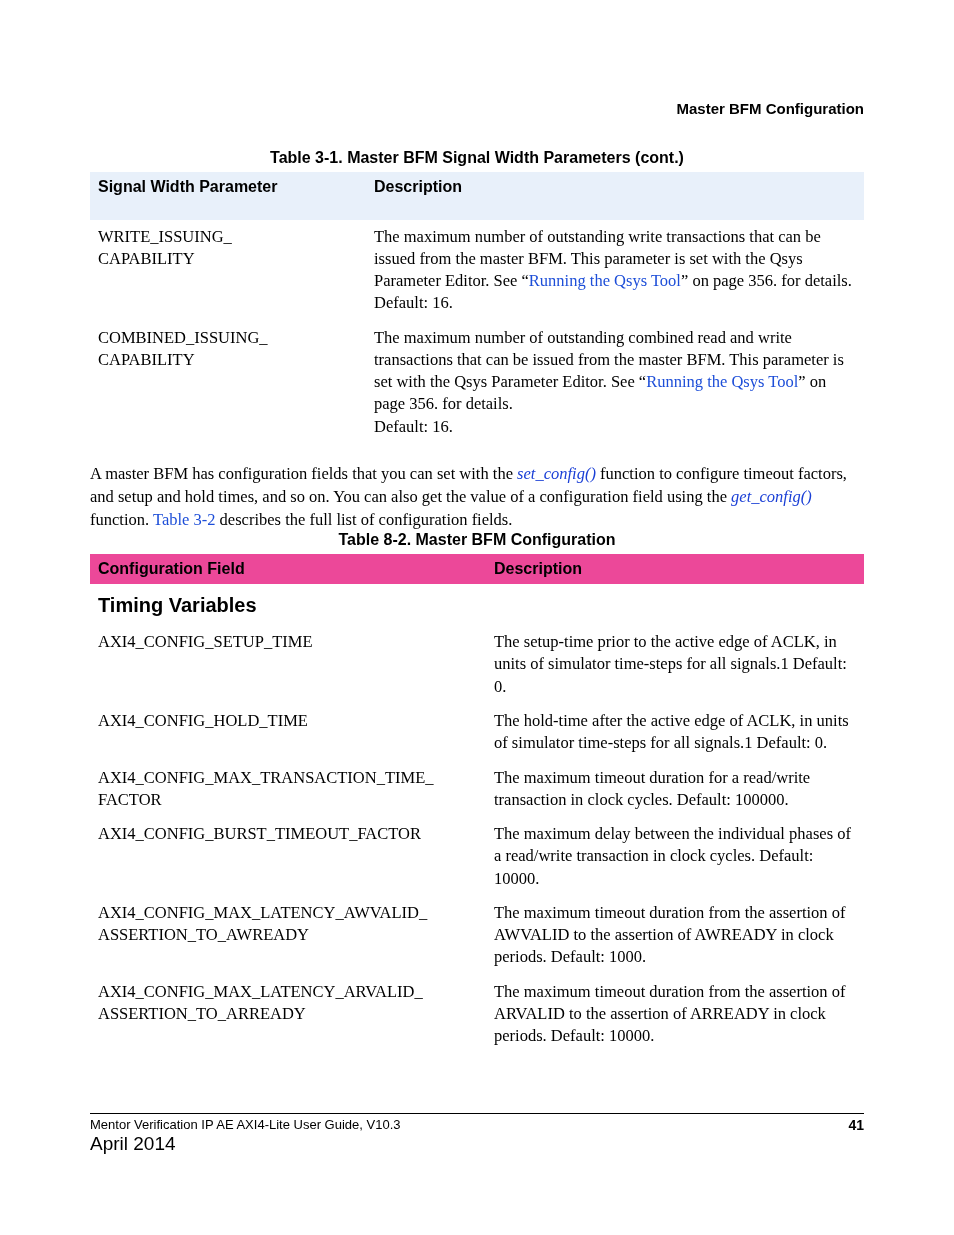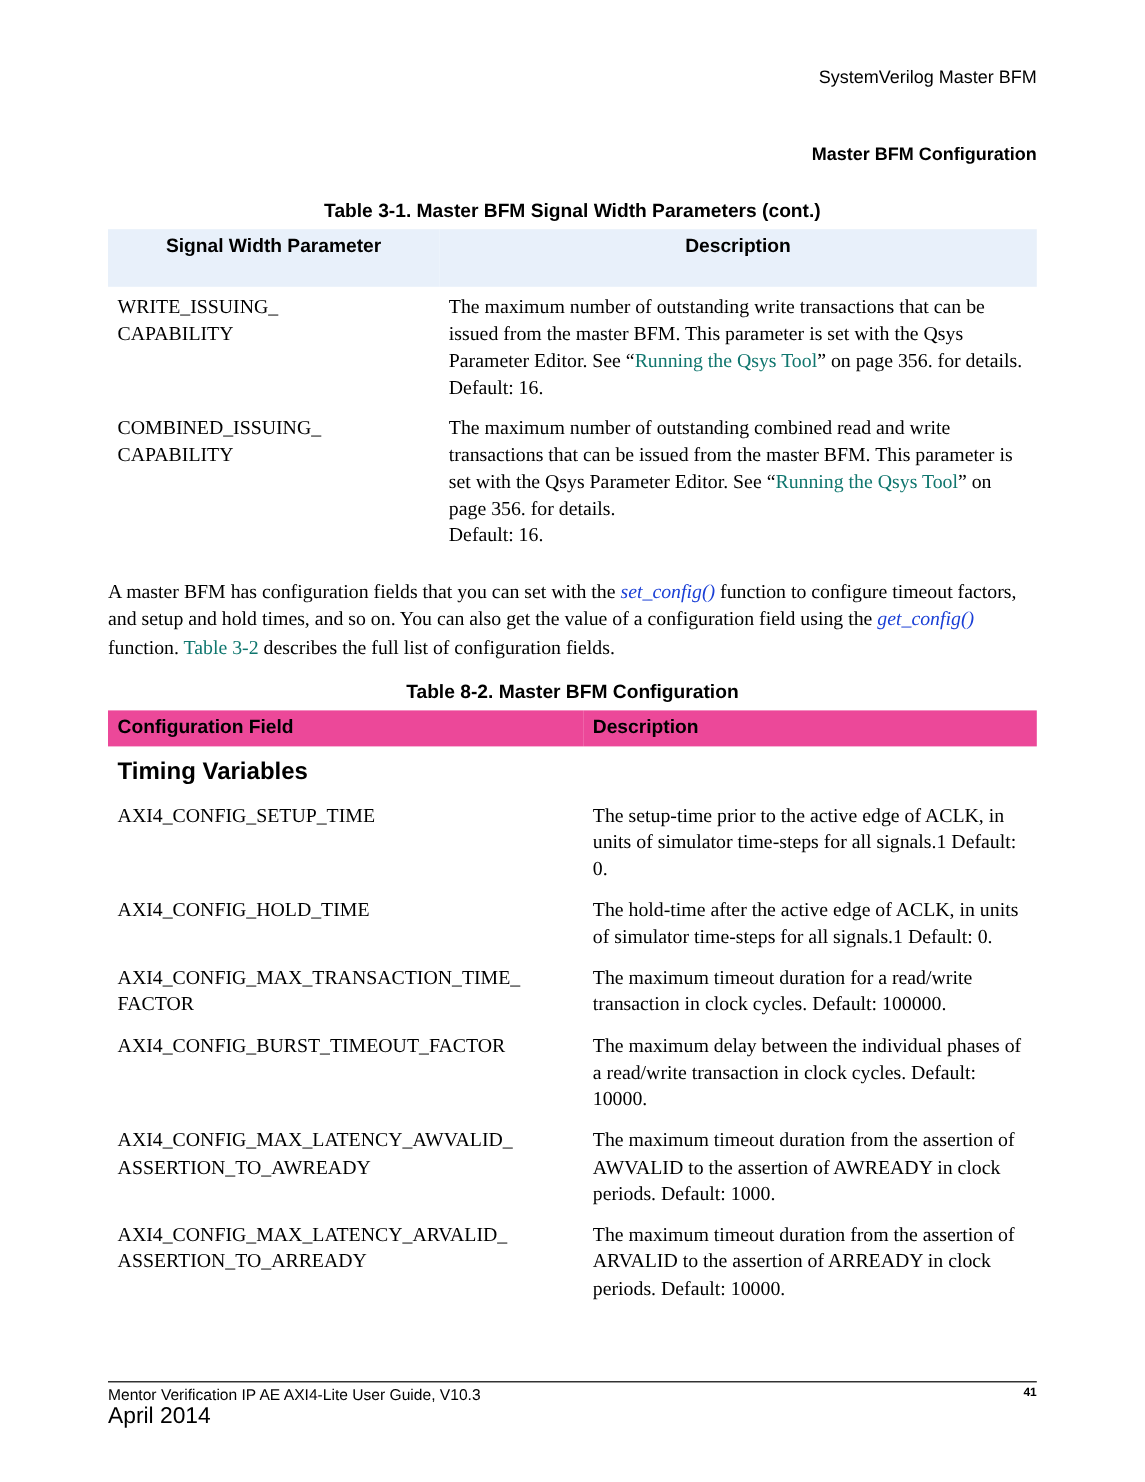--- a/index.html
+++ b/index.html
@@ -33,40 +33,39 @@
   }
   table.t1 {
     width: 100%;
     border-collapse: collapse;
     margin-bottom: 18px;
   }
   table.t1 th {
     background: #e8f0fa;
     font-family: Arial, Helvetica, sans-serif;
     font-weight: bold;
-    text-align: center;
+    text-align: left;
     padding: 6px 8px 24px 8px;
     font-size: 16px;
     vertical-align: top;
   }
   table.t1 td {
     vertical-align: top;
     padding: 6px 8px 6px 8px;
     line-height: 1.35;
   }
   table.t1 td.param {
     width: 260px;
     font-family: Liberation Serif, serif;
   }
   table.t1 td.desc { }
-  .link { color: #0f766e; }
+  .link { color: #1d4ed8; }
   .link-i { color: #1a3fd6; font-style: italic; }
   .para {
     line-height: 1.4;
-    margin-bottom: 18px;
   }
   table.t2 {
     width: 100%;
     border-collapse: collapse;
   }
   table.t2 th {
     background: #ec4899;
     font-family: Arial, Helvetica, sans-serif;
     font-weight: bold;
     text-align: left;
@@ -95,34 +94,33 @@
     margin-bottom: 3px;
   }
   .footer-row {
     display: flex;
     justify-content: space-between;
     font-family: Arial, Helvetica, sans-serif;
     font-size: 13px;
   }
   .footer-row .pg {
     font-weight: bold;
-    font-size: 10px;
+    font-size: 14px;
   }
   .footer-date {
     font-family: Arial, Helvetica, sans-serif;
     font-size: 19px;
   }
 </style>
 </head>
 <body>
 
 <div class="page">
 
   <div class="header">
-    <div class="line1">SystemVerilog Master BFM</div>
     <div class="line2">Master BFM Configuration</div>
   </div>
 
   <div class="table-caption">Table 3-1. Master BFM Signal Width Parameters (cont.)</div>
   <table class="t1">
     <tbody>
         <tr>
       <th>Signal Width Parameter</th>
       <th>Description</th>
     </tr>

